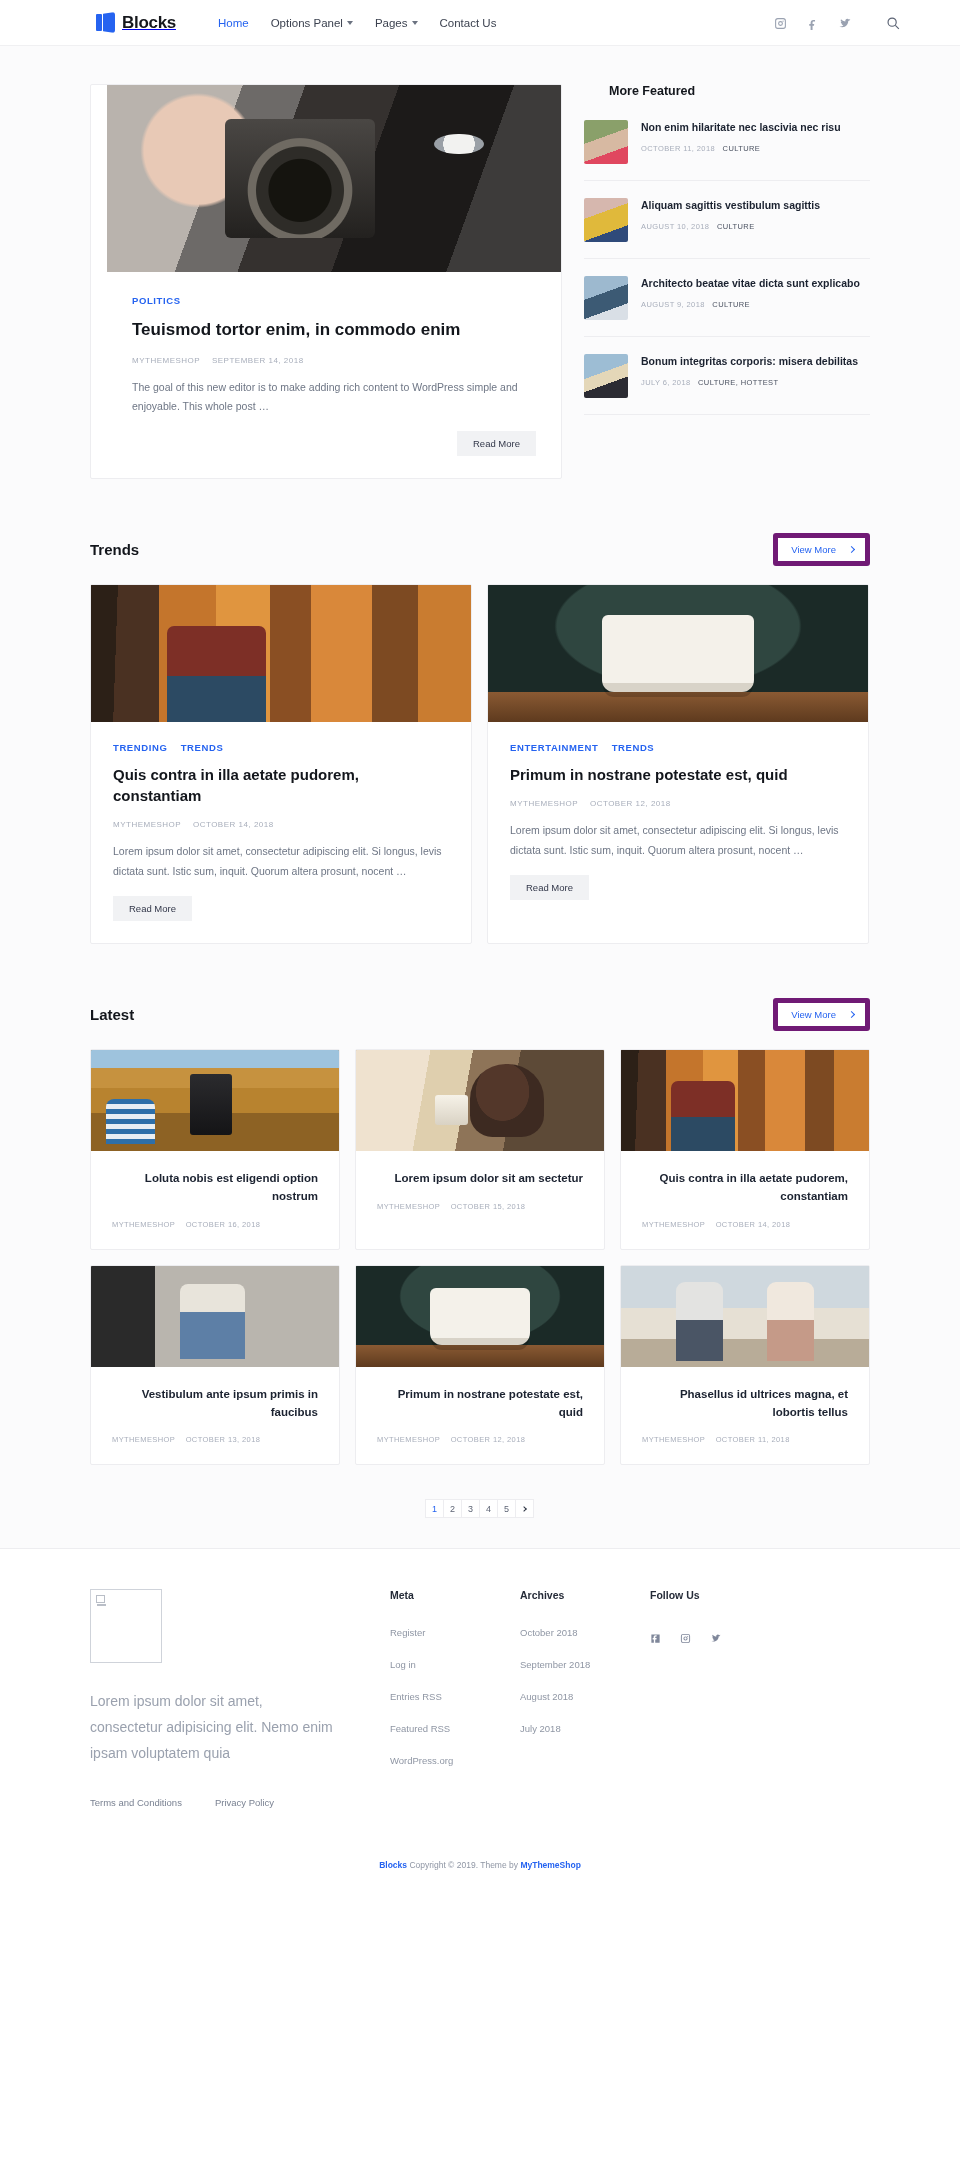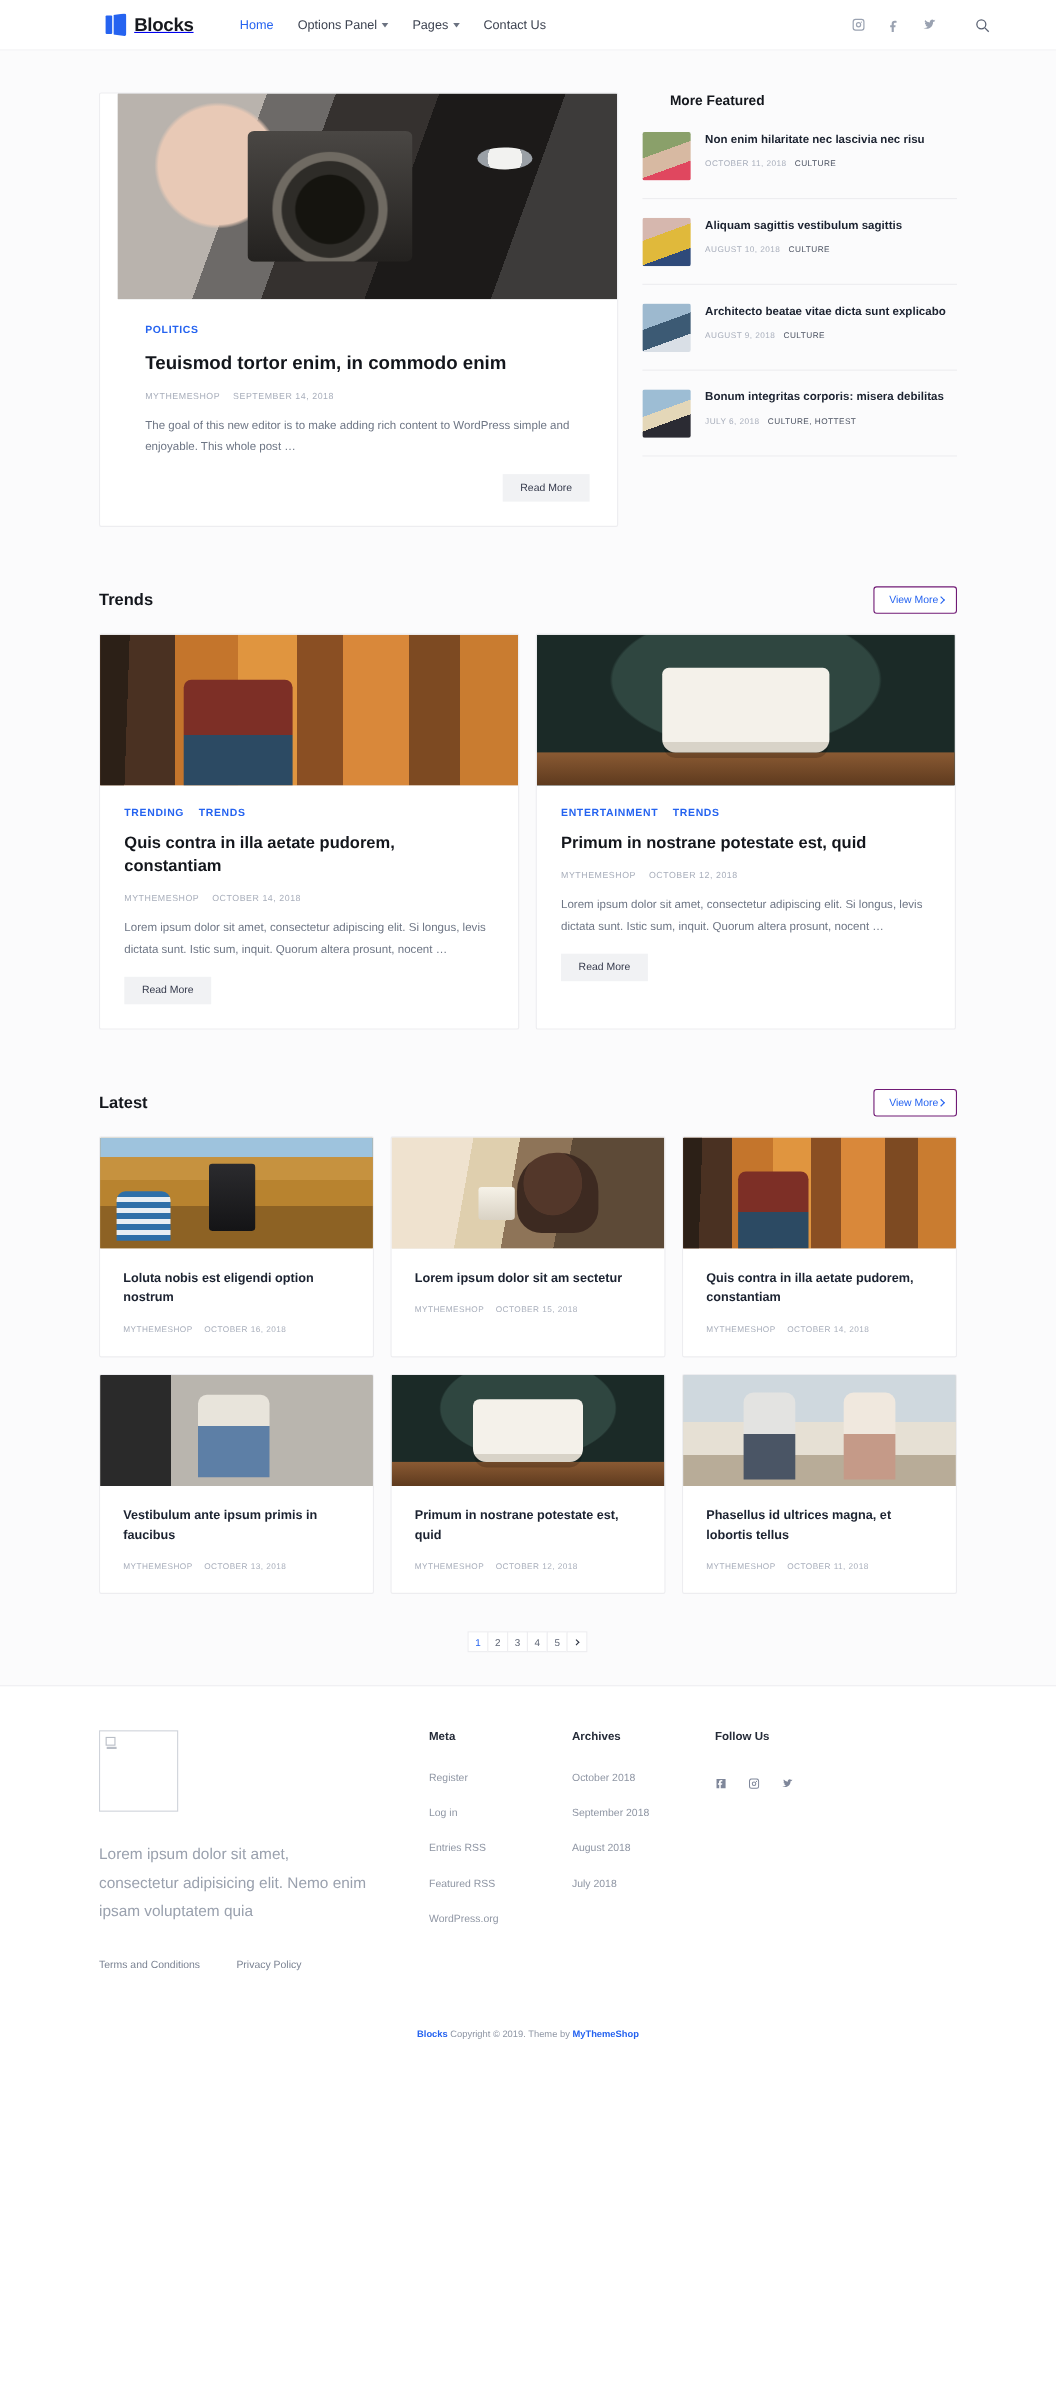--- a/index.html
+++ b/index.html
@@ -107,23 +107,23 @@
   .side-meta { font-size: 7.5px; color: #a8aebb; margin-top: 8px; letter-spacing: .4px; }
   .side-meta .cat { color: #4b5261; margin-left: 5px; }
 
   
   .sec-head {
     display: flex; align-items: center; justify-content: space-between;
     margin: 54px 0 18px 0;
   }
   .sec-title { font-size: 15px; font-weight: bold; color: #13161c; }
   .viewmore {
-    border: 1px solid #701a75; color: #2563f0; background: #fff;
+    border: 5px solid #701a75; color: #2563f0; background: #fff;
     font-size: 9.5px; padding: 6px 11px 6px 13px; border-radius: 3px;
-    display: flex; align-items: center; cursor: pointer;
+    display: flex; align-items: center; gap: 13px; cursor: pointer;
     font-family: inherit;
   }
   .viewmore .chev {
     width: 5px; height: 5px; border-right: 1.6px solid #2563f0;
     border-top: 1.6px solid #2563f0; transform: rotate(45deg); display: block;
   }
 
   
   .trend-row { display: flex; gap: 15px; }
   .trend-card {
@@ -137,21 +137,21 @@
   }
 
   
   .grid { display: flex; flex-wrap: wrap; gap: 15px; }
   .gcard {
     width: 250px; background: #fff; border: 1px solid #ededf0; border-radius: 2px;
     overflow: hidden;
   }
   .gimg { width: 100%; height: 101px; overflow: hidden; position: relative; }
   .gbody { padding: 19px 21px 20px 21px; }
-  .gtitle { font-size: 11.5px; font-weight: bold; color: #1b2230; line-height: 1.55; }
+  .gtitle { font-size: 11.5px; font-weight: bold; color: #1b2230; line-height: 1.55; text-align: right; }
   .gmeta { font-size: 7.5px; color: #a8aebb; margin-top: 14px; letter-spacing: .4px; }
   .gmeta span { margin-right: 8px; }
 
   
   .pager { display: flex; justify-content: center; margin-top: 34px; gap: 0; }
   .pg {
     width: 19px; height: 19px; background: #fff; border: 1px solid #ededf0;
     margin-left: -1px; display: flex; align-items: center; justify-content: center;
     font-size: 9px; color: #5e6575; cursor: pointer; font-family: inherit;
   }

